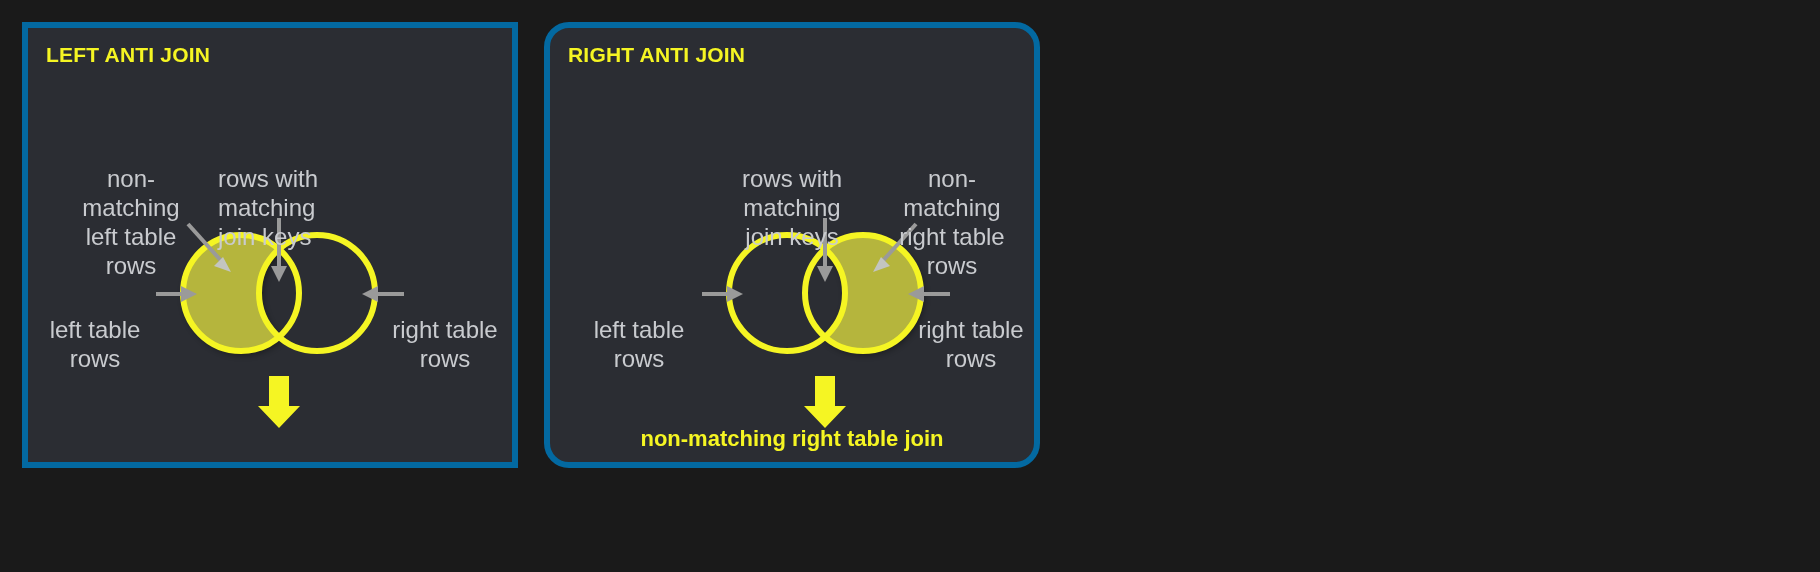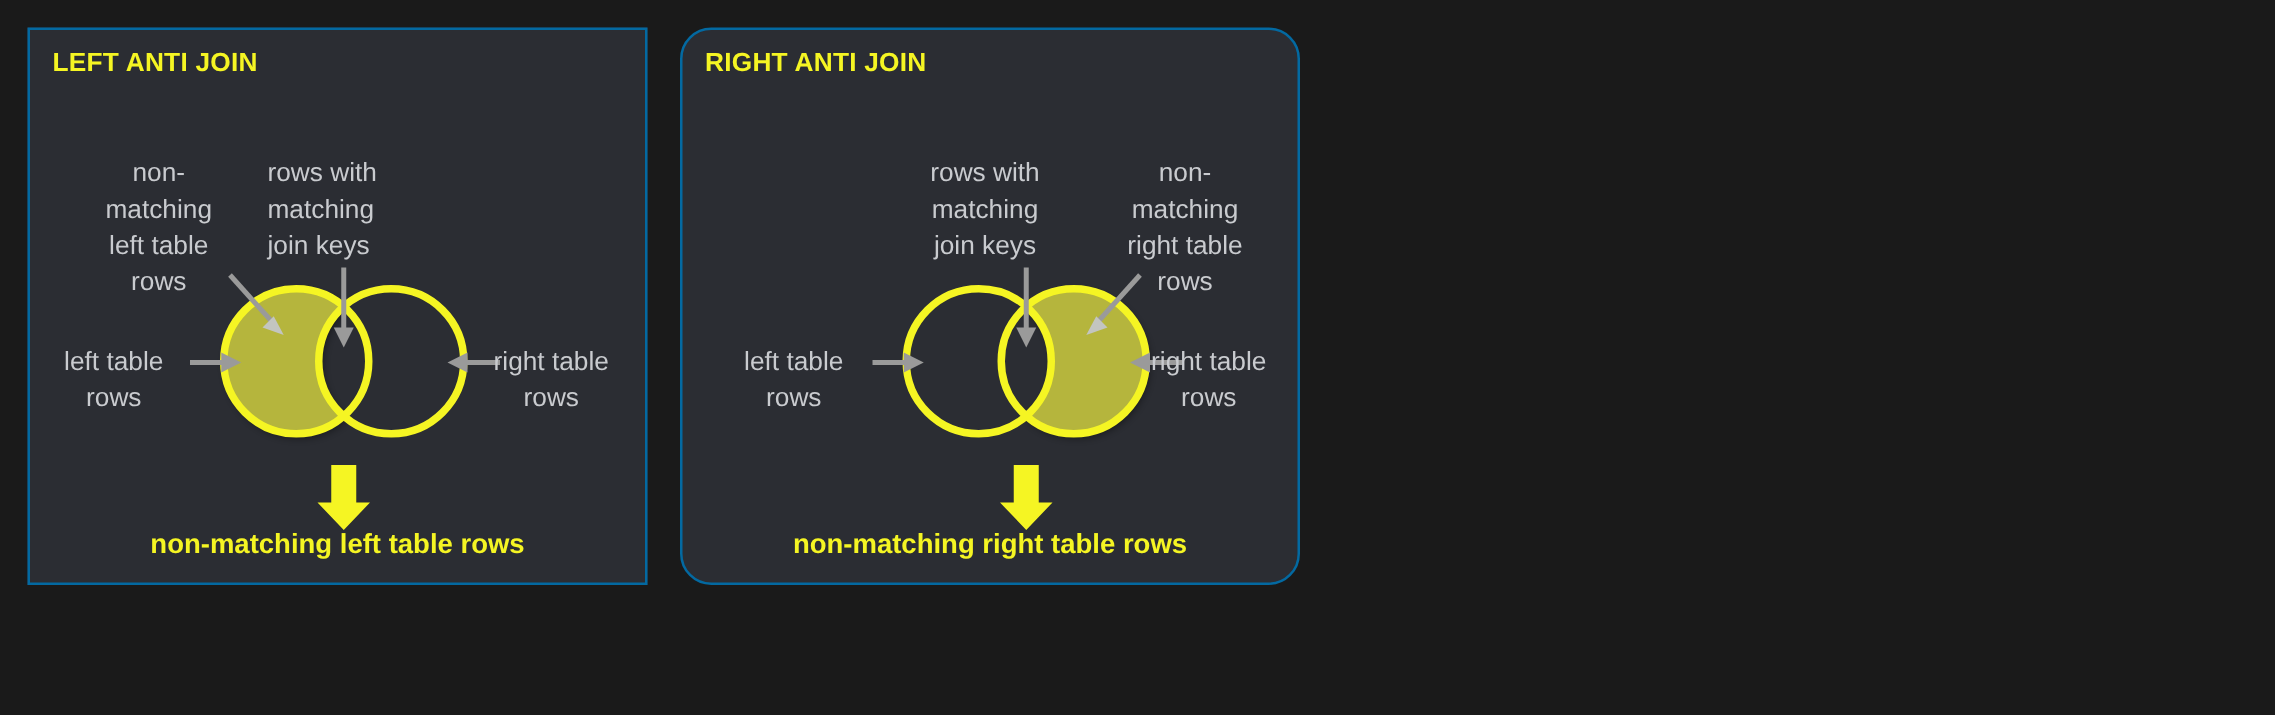--- a/index.html
+++ b/index.html
@@ -18,21 +18,21 @@
     height: 572px;
     background: #1a1a1a;
   }
 
   .panel {
     position: absolute;
     top: 22px;
     width: 496px;
     height: 446px;
     background: #2b2d33;
-    border: 2px solid #0369a1;
+    border: 6px solid #0369a1;
     box-sizing: border-box;
   }
 
   #panel-left  { left: 22px; }
   #panel-right { left: 544px; border-radius: 25px; }
 
   .panel-title {
     position: absolute;
     left: 18px;
     top: 15px;
@@ -40,23 +40,24 @@
     font-weight: bold;
     color: #f5f523;
     letter-spacing: 0.2px;
     white-space: nowrap;
   }
 
   
   .label {
     position: absolute;
     color: #c9cbcf;
-    font-size: 21px;
+    font-size: 24px;
     line-height: 29px;
     white-space: pre-line;
+    margin-top: 36px;
   }
   .label.center { text-align: center; }
   .label.left   { text-align: left; }
 
   
   .venn {
     position: absolute;
     left: 0;
     top: 0;
     width: 496px;
@@ -141,21 +142,20 @@
     <div class="label left" style="left: 190px; top: 100px; width: 140px;">rows with
 matching
 join keys</div>
 
     <div class="label center" style="left: 8px; top: 251px; width: 118px;">left table
 rows</div>
 
     <div class="label center" style="left: 352px; top: 251px; width: 130px;">right table
 rows</div>
 
-    <div class="result-caption">non-matching left table rows</div>
   </div>
 
   <div class="panel" id="panel-right">
 
     <div class="panel-title">RIGHT ANTI JOIN</div>
 
     <svg class="venn" viewBox="0 0 496 446">
       <defs>
         <mask id="maskRightOnly">
           <rect x="0" y="0" width="496" height="446" fill="black"></rect>
@@ -207,16 +207,16 @@
 matching
 right table
 rows</div>
 
     <div class="label center" style="left: 30px; top: 251px; width: 118px;">left table
 rows</div>
 
     <div class="label center" style="left: 356px; top: 251px; width: 130px;">right table
 rows</div>
 
-    <div class="result-caption">non-matching right table rows</div>
+    <div class="result-caption">non-matching right table join</div>
   </div>
 
 </div>
 
 </body></html>

